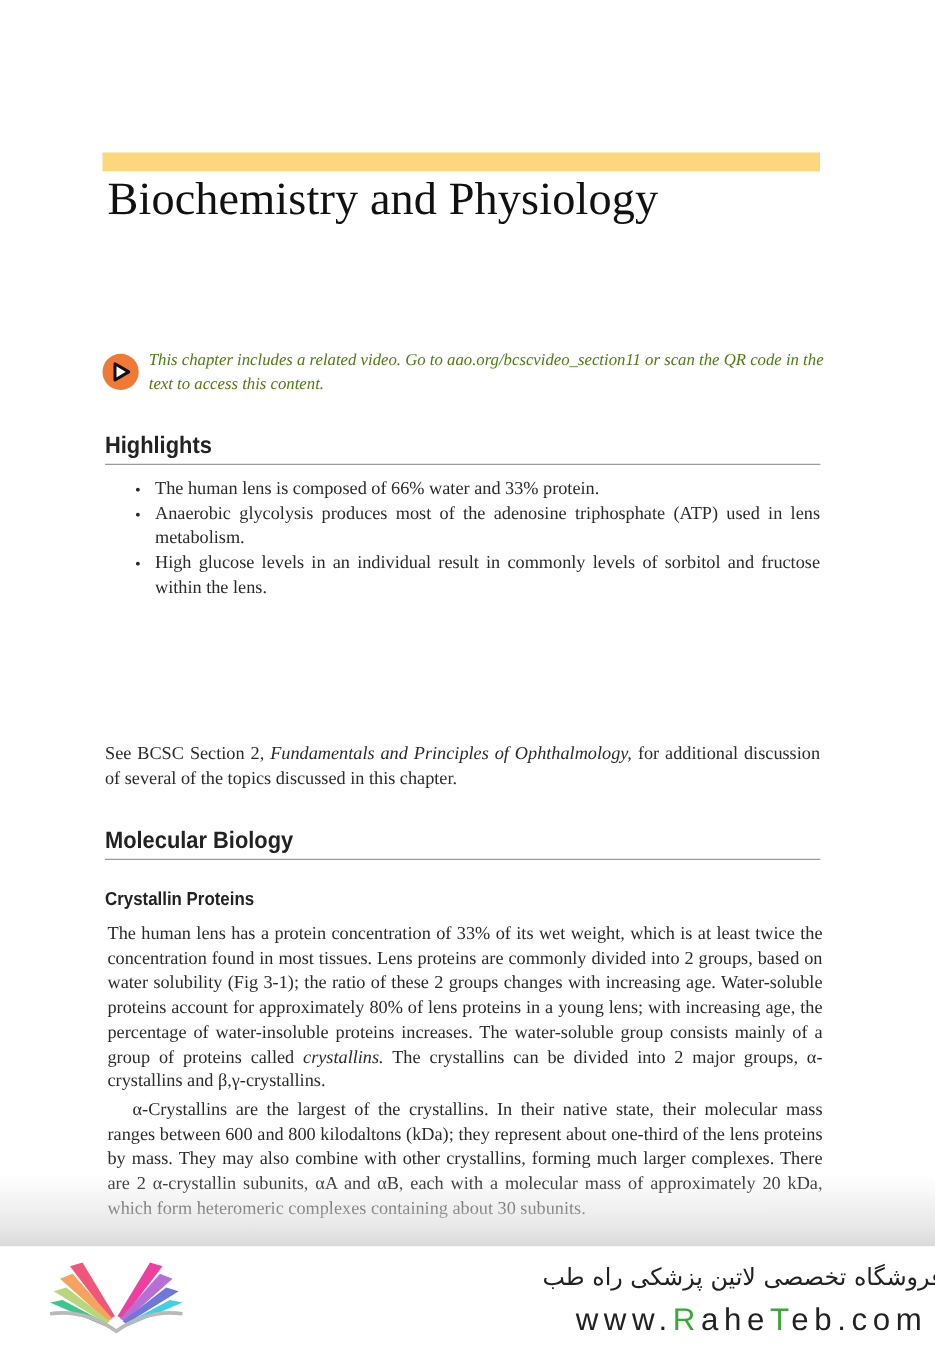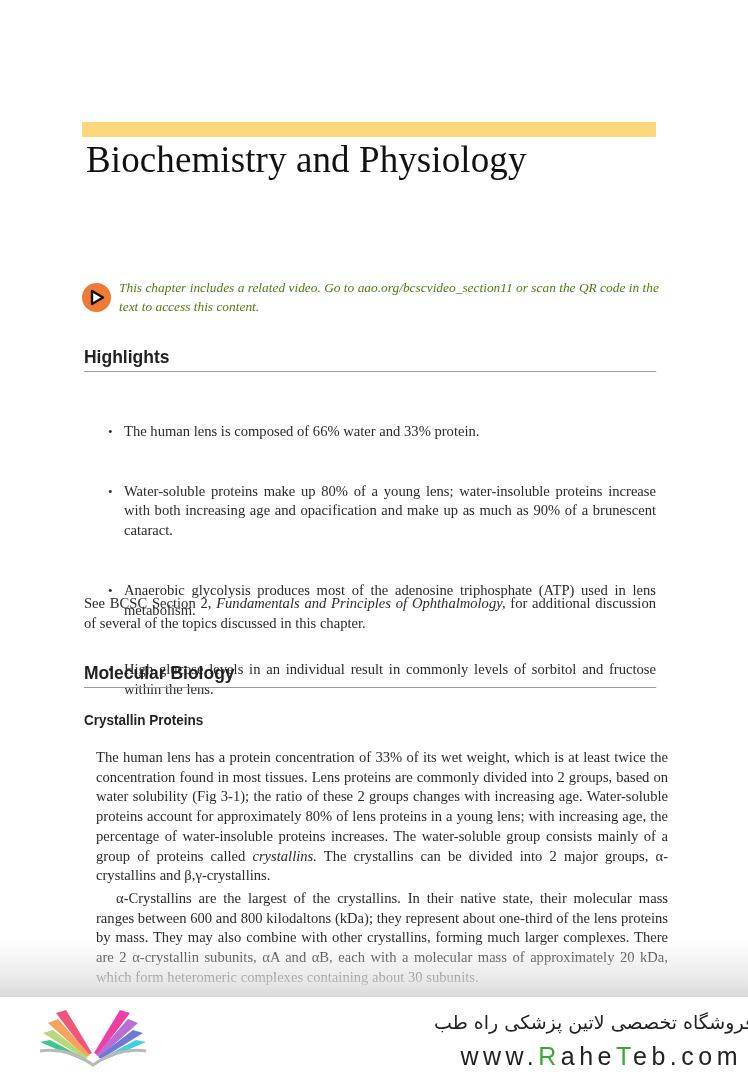--- a/index.html
+++ b/index.html
@@ -47,42 +47,42 @@
   }
   .section-heading span { display: inline-block; }
   .h-highlights { top: 346px; width: 622px; }
   .h-molecular { top: 662px; width: 622px; }
 
   .highlights-list {
     position: absolute; left: 108px; top: 382px; width: 548px;
     margin: 0; padding: 0; list-style: none;
     font-size: 14.6px; line-height: 19.7px; color: #2a2a2a;
   }
-  .highlights-list li { position: relative; padding-left: 16px; text-align: justify; margin-top: 40px; }
+  .highlights-list li { position: relative; padding-left: 16px; text-align: justify; }
   .highlights-list li::before {
     content: "\2022"; position: absolute; left: 0; top: 0; font-size: 13px;
   }
 
   .see-also {
     position: absolute; left: 84px; top: 594px; width: 572px;
     font-size: 14.6px; line-height: 19.7px; text-align: justify; color: #2a2a2a;
   }
   .see-also i { font-style: italic; }
 
   .subheading {
     position: absolute; left: 84px; top: 711px;
     font-family: "Liberation Sans", "DejaVu Sans", sans-serif;
     font-weight: bold; font-size: 15px; color: #222;
     transform: scaleX(0.9); transform-origin: left;
   }
 
   .body-para {
     position: absolute; left: 84px; width: 572px;
     font-size: 14.6px; line-height: 19.7px; text-align: justify; color: #2a2a2a;
-    margin: 12px;
+    margin: 2px;
   }
   .p1 { top: 736px; }
   .p2 { top: 877px; text-indent: 20px; }
 
   .bottom-fade {
     position: absolute; left: 0; top: 940px; width: 748px; height: 58px;
     background: linear-gradient(to bottom, rgba(255,255,255,0) 0%, rgba(225,225,225,0.75) 70%, rgba(215,215,215,0.95) 100%);
     pointer-events: none;
   }
 
@@ -115,21 +115,20 @@
     </div>
     <div class="video-text">This chapter includes a related video. Go to aao.org/bcscvideo_section11 or scan the QR code in the text to access this content.</div>
   </div>
 
   <div class="section-heading h-highlights">
     <span>Highlights</span>
   </div>
 
   <ul class="highlights-list">
     <li>The human lens is composed of 66% water and 33% protein.</li>
-    <li>Water-soluble proteins make up 80% of a young lens; water-insoluble proteins increase with both increasing age and opacification and make up as much as 90% of a brunescent cataract.</li>
     <li>Anaerobic glycolysis produces most of the adenosine triphosphate (ATP) used in lens metabolism.</li>
     <li>High glucose levels in an individual result in commonly levels of sorbitol and fructose within the lens.</li>
   </ul>
 
   <div class="see-also">
     <span>See BCSC Section 2, </span><i>Fundamentals and Principles of Ophthalmology,</i><span> for additional discussion of several of the topics discussed in this chapter.</span>
   </div>
 
   <div class="section-heading h-molecular">
     <span>Molecular Biology</span>

